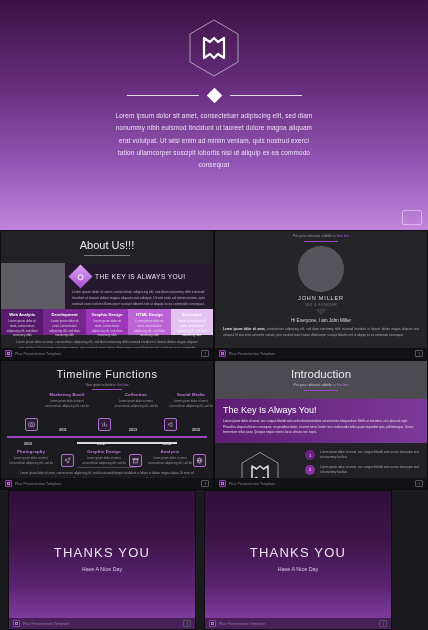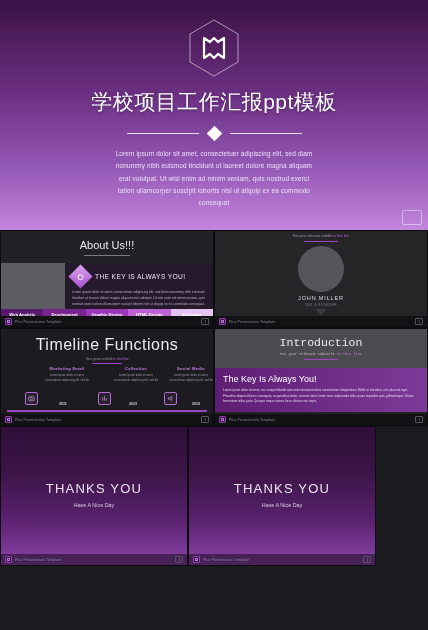--- a/index.html
+++ b/index.html
@@ -28,21 +28,21 @@
     margin-top:9px; width:200px; text-align:center; font-size:6.4px; line-height:1.92;
     color:#efe0f7; letter-spacing:.15px;
   }
   .hero-corner{
     position:absolute; right:6px; bottom:5px; width:20px; height:15px;
     border:1px solid rgba(255,255,255,.45); border-radius:2px;
   }
 
   
   .row{ display:flex; width:428px; }
-  .slide{ position:relative; width:214px; height:98px; background:#1e1e22; overflow:hidden;
+  .slide{ position:relative; width:214px; height:130px; background:#1e1e22; overflow:hidden;
           border:1px solid #0c0c0e; }
   .slide-title{ text-align:center; color:#e9e9ee; font-weight:400; }
   .slide-foot{
     position:absolute; left:0; bottom:0; width:100%; height:11px; background:#121214;
     display:flex; align-items:center; padding:0 4px; gap:3px;
   }
   .foot-mark{ width:7px; height:7px; border:1px solid #8e3fb0; border-radius:1px; background:#3a1347;
               display:flex;align-items:center;justify-content:center;}
   .foot-mark i{ display:block; width:3px;height:3px;border:1px solid #b678d4; }
   .foot-text{ font-size:3.4px; color:#8c8c96; letter-spacing:.2px; }
@@ -78,78 +78,77 @@
   .w-name{ text-align:center; font-size:5.6px; color:#d9d9df; letter-spacing:.8px; margin-top:3px; }
   .w-role{ text-align:center; font-size:2.8px; color:#8d8d96; letter-spacing:.7px; margin-top:2px; }
   .w-tri{ width:0;height:0;border-left:6px solid transparent;border-right:6px solid transparent;
           border-top:6px solid #3b3b40; margin:2px auto 0; }
   .w-greet{ text-align:center; font-size:4.6px; color:#dcdce2; margin-top:3px; }
   .w-p{ margin:4px 8px 0; font-size:3px; line-height:1.85; color:#a8a8b2; text-align:justify; }
   .w-p b{ color:#e7e7ee; }
 
   
   .tl{ background:#1c1c20; }
-  .tl .slide-title{ font-size:16px; margin-top:7px; letter-spacing:.5px; }
+  .tl .slide-title{ font-size:11px; margin-top:7px; letter-spacing:.5px; }
   .tl-sub{ text-align:center; font-size:3.4px; color:#9b93a2; margin-top:3px; }
   .tl-sub em{ color:#b061d6; font-style:normal; }
   .tl-uline{ width:30px;height:1.4px;background:#9b45c4;margin:2px auto 0; }
   .tl-wrap{ position:relative; height:74px; margin-top:2px; }
   .tl-line{ position:absolute; left:6px; right:6px; top:44px; height:1.2px; background:#9b45c4; }
   .tl-line2{ position:absolute; left:76px; right:36px; top:50px; height:1.2px; background:#fff; opacity:.85;}
   .node{ position:absolute; width:13px;height:13px;border:1px solid #b06ed2; border-radius:2px;
          background:#2b2030; display:flex;align-items:center;justify-content:center; }
   .node svg{ width:7px;height:7px; }
   .tl-lab{ position:absolute; text-align:center; width:44px; }
   .tl-lab h5{ font-size:4.2px; font-weight:bold; color:#c07fe0; letter-spacing:.2px; }
   .tl-lab p{ margin-top:2px; font-size:2.8px; line-height:1.7; color:#9b95a2; }
   .tl-year{ position:absolute; font-size:3.6px; color:#d6d6dd; font-weight:bold; }
   .tl-foot{ margin:0 16px; font-size:2.9px; line-height:1.8; color:#a29ba9; text-align:center; }
   .tl-div{ width:60px;height:1px;background:#45454d;margin:1px auto 3px; }
 
   
   .intro{ background:#222226; }
-  .intro-head{ background:#4b4b51; padding:7px 12px 8px;font-family:Liberation Mono, monospace; }
+  .intro-head{ background:#4b4b51; padding:7px 12px 8px; }
   .intro-head .slide-title{ font-size:11.5px; }
   .i-sub{ text-align:center; font-size:3.5px; color:#c6c0cc; margin-top:3px; }
   .i-sub em{ color:#c07fe0; font-style:normal; }
   .i-uline{ width:34px;height:1.4px;background:#9b45c4;margin:3px auto 0; }
   .i-band{ background:linear-gradient(90deg,#5c1d72,#7d3a99); padding:6px 8px 7px; }
   .i-band h3{ font-size:9px; color:#fff; font-weight:400; }
   .i-band p{ margin-top:4px; font-size:3px; line-height:1.85; color:#e4d4ec; }
   .i-body{ display:flex; padding:6px 6px 0; gap:6px; }
   .i-left{ width:78px; text-align:center; }
   .i-hex{ width:40px;height:44px;margin:2px auto 0; }
   .i-list{ flex:1; display:flex; flex-direction:column; gap:4px; margin-top:1px; }
   .i-item{ display:flex; gap:5px; align-items:flex-start; }
   .i-num{ width:10px;height:10px;border-radius:50%; color:#fff; font-size:4px;
           display:flex;align-items:center;justify-content:center; flex:none; }
   .i-item p{ font-size:3px; line-height:1.75; color:#a8a1af; }
 
   
   .thanks{ height:140px; width:188px; position:relative; overflow:hidden;
            border:1px solid #0c0c0e;
-           background:linear-gradient(180deg,#2e0f38 0%,#3d1549 35%,#5a2270 68%,#8a45aa 100%); }
+           background:linear-gradient(180deg,#2e0f38 0%,#3d1549 35%,#5a2270 68%,#8a45aa 100%);margin-left:8px; }
   .thanks h2{ text-align:center; font-size:13px; color:#ece3f2; font-weight:400;
               letter-spacing:1.2px; margin-top:54px; }
   .thanks p{ text-align:center; font-size:5.4px; color:#dbc9e6; margin-top:6px; }
   .thanks .slide-foot{ background:rgba(22,8,28,.55); }
 </style>
 </head>
 <body>
 
 <div class="deck">
 
   <section class="hero">
     <div class="hero-hex">
       <svg viewBox="0 0 54 60">
         <polygon points="27,2 51,16 51,44 27,58 3,44 3,16" fill="none" stroke="rgba(255,255,255,.55)" stroke-width="1"></polygon>
         <path d="M17 20 L23 24 L27 20 L31 24 L37 20 L37 40 L31 36 L27 40 L23 36 L17 40 Z" fill="none" stroke="#ffffff" stroke-width="2.2" stroke-linejoin="round"></path>
       </svg>
     </div>
-    <h1 class="hero-title">学校项目工作汇报ppt模板</h1>
     <div class="rule-row">
       <span class="rule"></span>
       <span class="diamond"></span>
       <span class="rule"></span>
     </div>
     <p class="hero-body">Lorem ipsum dolor sit amet, consectetuer  adipiscing elit, sed diam nonummy nibh euismod tincidunt ut laoreet dolore magna aliquam erat volutpat. Ut wisi enim ad minim veniam, quis nostrud exerci tation ullamcorper suscipit lobortis nisl ut aliquip ex ea commodo consequat</p>
 
     <div class="hero-corner"></div>
   </section>
 

